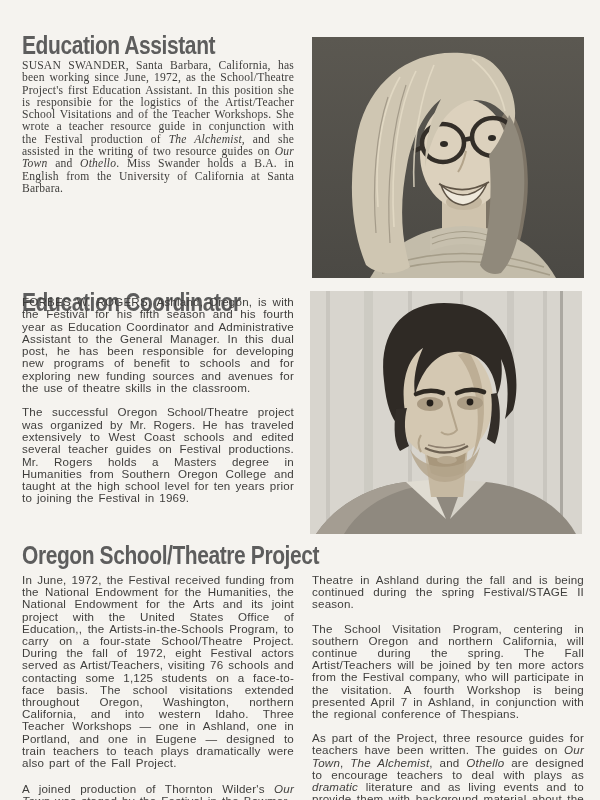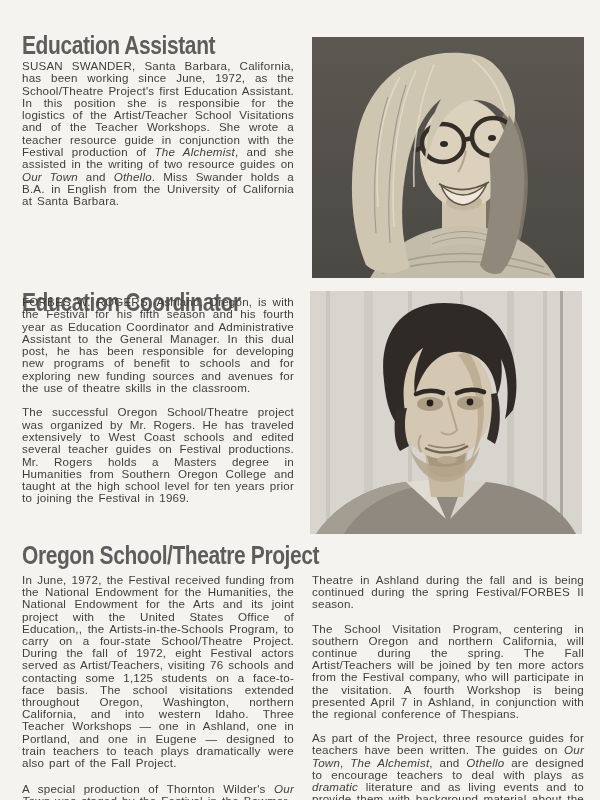--- a/index.html
+++ b/index.html
@@ -28,21 +28,21 @@
     text-align:justify;
   }
   .textcol p{margin:0;}
   .textcol p + p{margin-top:12px;}
   .textcol p.big-gap{margin-top:14px;}
   .col-narrow{width:272px;}
   figure.photo{position:absolute;margin:0;padding:0;line-height:0;}
   figure.photo svg{display:block;}
   
   #h1-assistant{top:33px;}
-  #txt-assistant{left:22px;top:60px;}
+  #txt-assistant{left:22px;top:60px;font-family:Liberation Serif, serif;}
   #photo-assistant{left:312px;top:37px;}
   #h1-coordinator{top:290px;}
   #txt-coordinator{left:22px;top:296px;}
   #photo-coordinator{left:310px;top:291px;}
   #h1-project{top:543px;}
   #txt-project-left{left:22px;top:574px;line-height:12.2px;}
   #txt-project-right{left:312px;top:574px;line-height:12.2px;}
 </style>
 </head>
 <body>
@@ -164,22 +164,22 @@
       <path d="M134,12 C92,12 68,42 74,90 C76,114 82,128 88,134 L95,121 C91,96 95,69 113,57 C105,74 103,92 105,104 C113,74 131,59 151,61 C173,63 185,80 187,104 C191,96 193,82 191,68 C199,84 199,110 195,128 L203,119 C210,98 208,52 181,27 C168,15 152,12 134,12 Z" fill="#2f2a25"></path>
       <path d="M86,118 C83,140 85,153 90,160 L99,155 C94,143 94,128 97,117 Z" fill="#332e29"></path>
       <path d="M187,102 C192,120 190,142 185,153 L177,148 C181,133 183,116 181,103 Z" fill="#332e29"></path>
     </svg>
   </figure>
 
   <h1 class="section-heading" id="h1-project">Oregon School/Theatre Project</h1>
 
   <div class="textcol col-narrow" id="txt-project-left">
     <p><span>In June, 1972, the Festival received funding from the National Endowment for the Humanities, the National Endowment for the Arts and its joint project with the United States Office of Education,, the Artists-in-the-Schools Program, to carry on a four-state School/Theatre Project. During the fall of 1972, eight Festival actors served as Artist/Teachers, visiting 76 schools and contacting some 1,125 students on a face-to-face basis. The school visitations extended throughout Oregon, Washington, northern California, and into western Idaho. Three Teacher Workshops — one in Ashland, one in Portland, and one in Eugene — designed to train teachers to teach plays dramatically were also part of the Fall Project.</span></p>
-    <p class="big-gap"><span>A special production of Thornton Wilder's </span><span style="font-style: italic;">Our Town</span><span> was staged by the Festival in the Bowmer</span></p>
+    <p class="big-gap"><span>A joined production of Thornton Wilder's </span><span style="font-style: italic;">Our Town</span><span> was staged by the Festival in the Bowmer</span></p>
   </div>
 
   <div class="textcol col-narrow" id="txt-project-right">
-    <p><span>Theatre in Ashland during the fall and is being continued during the spring Festival/FORBES II season.</span></p>
+    <p><span>Theatre in Ashland during the fall and is being continued during the spring Festival/STAGE II season.</span></p>
     <p><span>The School Visitation Program, centering in southern Oregon and northern California, will continue during the spring. The Fall Artist/Teachers will be joined by ten more actors from the Festival company, who will participate in the visitation. A fourth Workshop is being presented April 7 in Ashland, in conjunction with the regional conference of Thespians.</span></p>
     <p><span>As part of the Project, three resource guides for teachers have been written. The guides on </span><span style="font-style: italic;">Our Town</span><span>, </span><span style="font-style: italic;">The Alchemist</span><span>, and </span><span style="font-style: italic;">Othello</span><span> are designed to encourage teachers to deal with plays as </span><span style="font-style: italic;">dramatic</span><span> literature and as living events and to provide them with background material about the plays.</span></p>
   </div>
 
 </div>
 
 </body></html>

